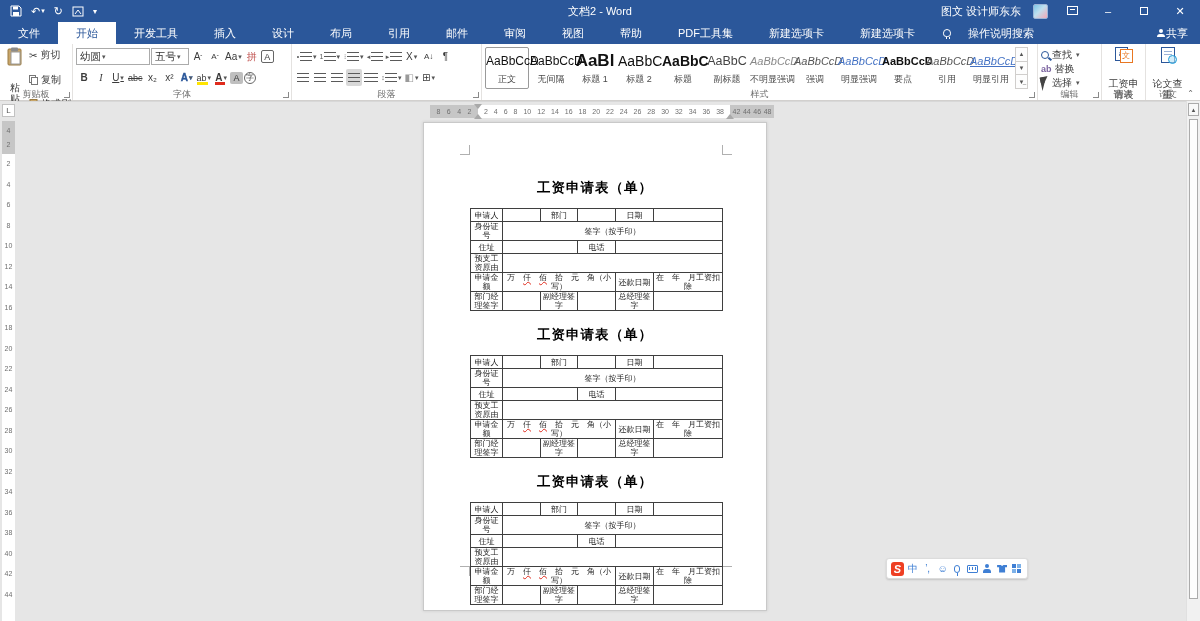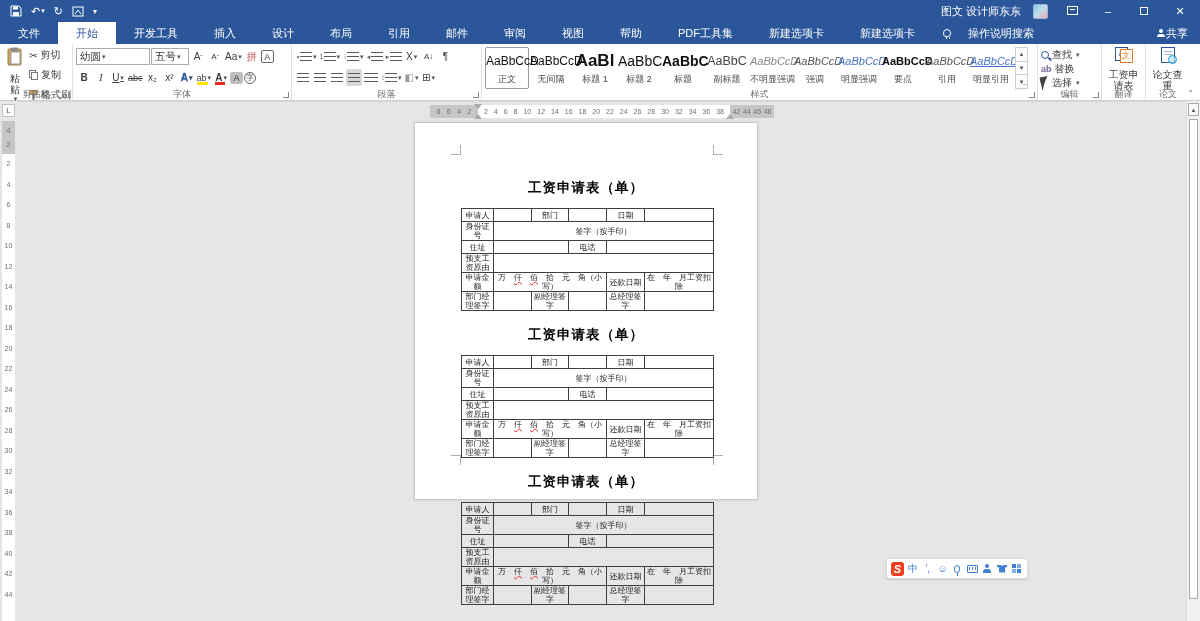--- a/index.html
+++ b/index.html
@@ -35,21 +35,21 @@
   .ribbon{position:absolute;top:44px;left:0;right:0;height:57px;background:#fff;border-bottom:1px solid #d2d0ce;display:flex;align-items:stretch}
   .grp{position:relative;border-right:1px solid #e4e2e0;padding:2px 3px 13px;flex:0 0 auto}
   .grp-label{position:absolute;bottom:0;left:0;right:0;text-align:center;font-size:9px;color:#6e6e6e;line-height:12px;white-space:nowrap}
   .launcher{position:absolute;bottom:2px;right:2px;width:6px;height:6px;border-right:1px solid #8a8a8a;border-bottom:1px solid #8a8a8a;cursor:pointer}
   .rrow{display:flex;align-items:center;height:21px;gap:1px}
   .ric{display:inline-flex;align-items:center;justify-content:center;min-width:16px;height:17px;font-size:10px;color:#3b3b3b;border-radius:2px;cursor:pointer;padding:0 1px}
   .ric.pressed{background:#d8d8d8}
   .caret{font-size:7px;color:#555;margin-left:1px}
   .combo{display:flex;align-items:center;justify-content:flex-start;border:1px solid #ababab;background:#fff;height:17px;font-size:10.5px;padding:0 3px;cursor:pointer}
   .bigbtn{display:flex;flex-direction:column;align-items:center;justify-content:flex-start;cursor:pointer;padding:1px 3px;border-radius:2px}
-  .bigbtn .blbl{font-size:10px;color:#3b3b3b;text-align:center;line-height:11px;margin-top:6px}
+  .bigbtn .blbl{font-size:10px;color:#3b3b3b;text-align:center;line-height:11px;margin-top:15px}
   .mini{display:flex;align-items:center;gap:3px;font-size:10px;color:#3b3b3b;height:14px;cursor:pointer;white-space:nowrap}
 
   
   .li{display:inline-block;width:12px;height:9px;background:repeating-linear-gradient(to bottom,#5a5a5a 0 1px,transparent 1px 4px)}
   .limark{font-size:7px;width:4px;display:inline-block;color:#5a5a5a;text-align:center}
   .uline{text-decoration:underline}
   .bld{font-weight:bold}.itl{font-style:italic}
   .strike{text-decoration:line-through;font-size:9px}
   .hlico{position:relative;font-size:9px}
   .hlico:after{content:"";position:absolute;left:1px;bottom:1px;width:11px;height:3px;background:#ffe400}
@@ -102,21 +102,21 @@
   .ind-hang{left:44px;bottom:-1px;border-left:4px solid transparent;border-right:4px solid transparent;border-bottom:5px solid #a9a9a9}
   .ind-right{left:296px;bottom:-1px;border-left:4px solid transparent;border-right:4px solid transparent;border-bottom:5px solid #a9a9a9}
   .vruler{position:absolute;left:0;top:101px;bottom:0;width:17px;background:#e6e6e6;font-size:7px;color:#6f6f6f}
   .tabsel{position:absolute;left:2px;top:3px;width:13px;height:13px;background:#fff;border:1px solid #c2c2c2;color:#555;font-size:8px;display:flex;align-items:center;justify-content:center;cursor:pointer}
   .vz-top{position:absolute;left:2px;top:20px;width:13px;height:33px;background:#c6c6c6;display:flex;flex-direction:column;align-items:center;justify-content:space-evenly}
   .vz-mid{position:absolute;left:2px;top:53px;bottom:0;width:13px;background:#fff;display:flex;flex-direction:column;align-items:center;overflow:hidden}
   .vz-mid span{height:20.5px;line-height:20.5px;display:block}
 
   
   .canvas{position:absolute;left:17px;top:119px;right:14px;bottom:0;background:#e6e6e6;overflow:hidden}
-  .page{position:absolute;left:397px;top:3px;width:344px;height:378px;background:#fff;border:1px solid #c9c9c9;box-shadow:0 0 3px rgba(0,0,0,.12)}
+  .page{position:absolute;left:406px;top:3px;width:344px;height:489px;background:#fff;border:1px solid #c9c9c9;box-shadow:0 0 3px rgba(0,0,0,.12)}
   .page-inner{position:relative;width:100%;height:100%;padding:56px 46px 0}
   .cmark{position:absolute;width:10px;height:10px;border-color:#b0b0b0}
   .cm-tl{left:36px;top:22px;border-right:1px solid #b0b0b0;border-bottom:1px solid #b0b0b0}
   .cm-tr{left:298px;top:22px;border-left:1px solid #b0b0b0;border-bottom:1px solid #b0b0b0}
   .cm-bl{left:36px;bottom:34px;border-right:1px solid #b0b0b0;border-top:1px solid #b0b0b0}
   .cm-br{left:298px;bottom:34px;border-left:1px solid #b0b0b0;border-top:1px solid #b0b0b0}
   .section{margin-bottom:15px}
   .sec-title{font-size:13.5px;font-weight:bold;color:#000;text-align:center;letter-spacing:1px;margin-bottom:11px;white-space:nowrap}
   table.doc{width:252px;border-collapse:collapse;table-layout:fixed;margin:6px auto}
   table.doc td{border:1px solid #3f3f3f;font-size:8px;line-height:9px;color:#1c1c1c;text-align:center;vertical-align:middle;padding:0 1px;height:13px;overflow:hidden}
@@ -162,20 +162,21 @@
       <span class="qbtn">↶<span class="caret" style="color:#fff">▾</span></span>
       <span class="qbtn">↻</span>
       <span class="qbtn">
         <svg width="12" height="11" viewBox="0 0 12 11">
             <rect x="1" y="1" width="10" height="9" fill="none" stroke="#fff"></rect>
             <path d="M3 8l3-4 3 4" fill="none" stroke="#fff"></path>
           </svg>
       </span>
       <span class="qbtn" style="font-size:8px">▾</span>
     </div>
+    <div class="ttl">文档2 - Word</div>
     <div class="tb-right">
       <span>图文 设计师东东</span>
       <span class="avatar"></span>
       <span class="winbtn"><span class="rdoico"></span></span>
       <span class="winbtn">–</span>
       <span class="winbtn"><span class="resbox"></span></span>
       <span class="winbtn">✕</span>
     </div>
   </div>
 

